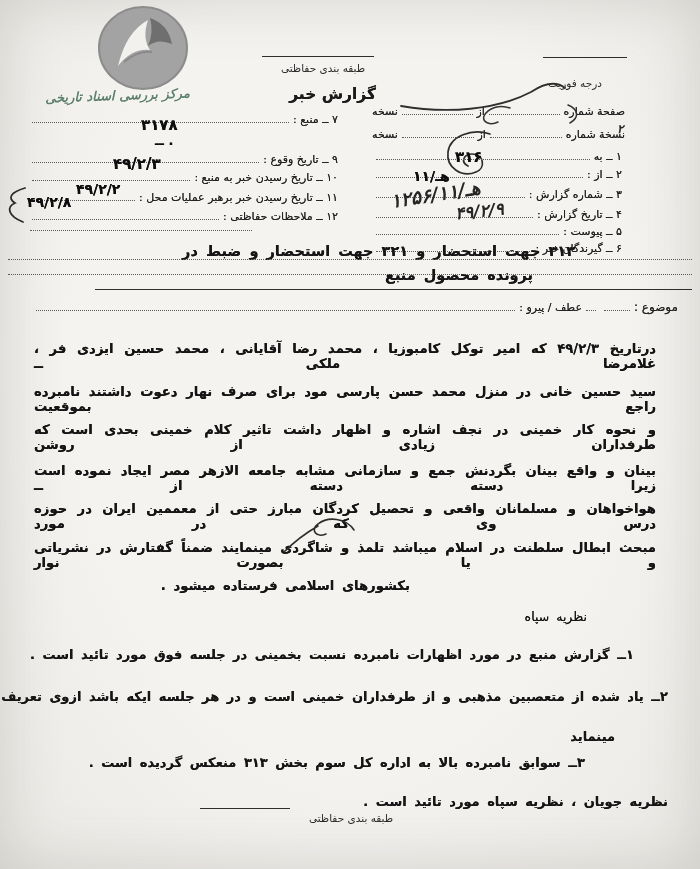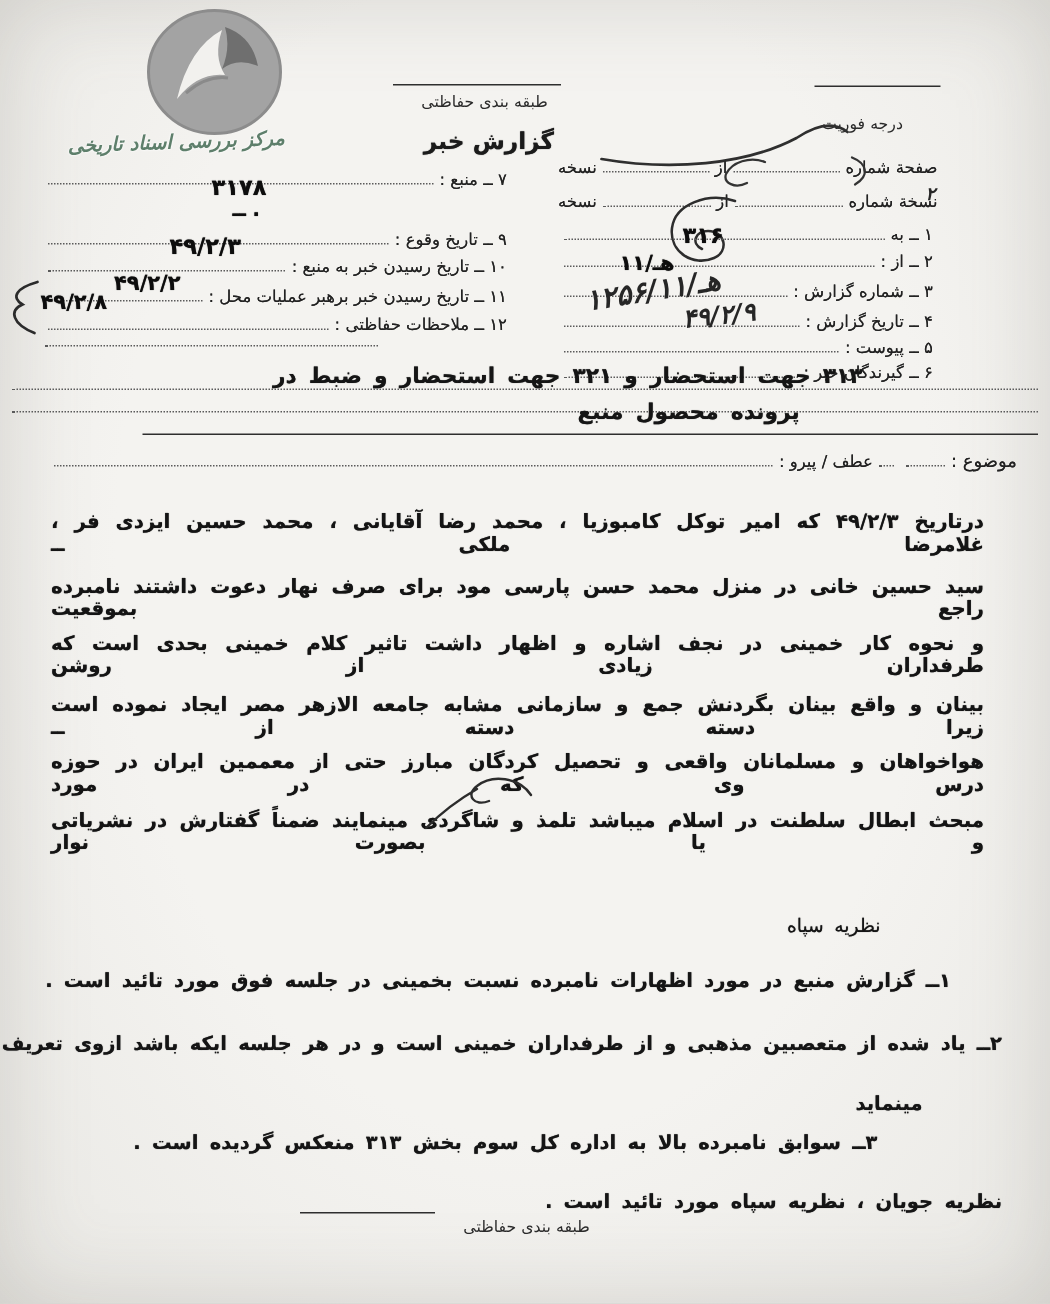--- a/index.html
+++ b/index.html
@@ -36,21 +36,21 @@
     <ellipse cx="55" cy="44" rx="44" ry="41" fill="#a3a3a3"></ellipse>
     <ellipse cx="55" cy="44" rx="44" ry="41" fill="none" stroke="#8c8c8c" stroke-width="2"></ellipse>
     <path d="M30,62 Q38,28 60,16 Q54,34 62,46 Q44,44 30,62 Z" fill="#f2f1ee"></path>
     <path d="M62,14 Q80,20 84,40 Q70,34 60,42 Q66,28 62,14 Z" fill="#6f6f6f"></path>
     <path d="M36,58 Q50,46 64,48" fill="none" stroke="#8a8a8a" stroke-width="2"></path>
   </svg>
   <div class="abs wm-text rtl" style="left:10px;top:88px;width:215px;text-align:center">مرکز بررسی اسناد تاریخی</div>
 
   <div class="solid" style="left:262px;top:56px;width:112px;border-top-width:1.2px"></div>
   <div class="abs small rtl" style="left:268px;top:62px;width:110px;text-align:center">طبقه بندی حفاظتی</div>
-  <div class="abs title rtl" style="left:276px;top:85px;width:100px;text-align:center">گزارش خبر</div>
+  <div class="abs title rtl" style="left:276px;top:85px;width:100px;">گزارش خبر</div>
 
   <div class="solid" style="left:543px;top:57px;width:84px;border-top-width:1.2px"></div>
   <div class="abs small rtl" style="left:548px;top:77px;width:80px;text-align:left">درجه فوریت</div>
   <svg class="mark" style="left:397px;top:82px" width="175" height="28" viewBox="0 0 175 28">
     <path d="M168,6 C158,-2 146,2 134,10 C100,28 50,32 4,24" fill="none" stroke="#2f2f2f" stroke-width="1.8" stroke-linecap="round"></path>
   </svg>
 
   <div class="row" style="top:105px;right:75px;width:253px">
     <span class="flabel">صفحة شماره</span>
     <span class="dots"></span>
@@ -150,20 +150,21 @@
     <span class="flabel" style="font-size:11px">عطف / پیرو :</span>
     <span class="dots"></span>
   </div>
 
   <div class="bl" style="top:341px">درتاریخ ۴۹/۲/۳ که امیر توکل کامبوزیا ، محمد رضا آقایانی ، محمد حسین ایزدی فر ، غلامرضا ملکی ــ</div>
   <div class="bl" style="top:384px">سید حسین خانی در منزل محمد حسن پارسی مود برای صرف نهار دعوت داشتند نامبرده راجع بموقعیت</div>
   <div class="bl" style="top:463px">بینان و واقع بینان بگردنش جمع و سازمانی مشابه جامعه الازهر مصر ایجاد نموده است زیرا دسته دسته از ــ</div>
   <div class="bl" style="top:422px">و نحوه کار خمینی در نجف اشاره و اظهار داشت تاثیر کلام خمینی بحدی است که طرفداران زیادی از روشن</div>
   <div class="bl" style="top:501px">هواخواهان و مسلمانان واقعی و تحصیل کردگان مبارز حتی از معممین ایران در حوزه درس وی که در مورد</div>
   <div class="bl" style="top:540px">مبحث ابطال سلطنت در اسلام میباشد تلمذ و شاگردی مینمایند ضمناً گفتارش در نشریاتی و یا بصورت نوار</div>
+  <div class="note" style="right:290px;top:578px;font-size:13.2px">بکشورهای اسلامی فرستاده میشود .</div>
   <svg class="mark" style="left:280px;top:516px" width="80" height="38" viewBox="0 0 80 38">
     <path d="M74,14 C66,2 48,0 38,8 C30,14 36,22 46,18 M38,10 C24,18 12,28 4,36" fill="none" stroke="#2c2c2c" stroke-width="1.6" stroke-linecap="round"></path>
   </svg>
 
   <div class="note" style="right:113px;top:609px;font-size:12.5px;font-weight:400">نظریه سپاه</div>
 
   <div class="note" style="right:66px;top:647px">۱ــ گزارش منبع در مورد اظهارات نامبرده نسبت بخمینی در جلسه فوق مورد تائید است .</div>
   <div class="note" style="right:32px;top:689px">۲ــ یاد شده از متعصبین مذهبی و از طرفداران خمینی است و در هر جلسه ایکه باشد ازوی تعریف و تمجید</div>
   <div class="note" style="right:85px;top:729px">مینماید</div>
   <div class="note" style="right:115px;top:755px">۳ــ سوابق نامبرده بالا به اداره کل سوم بخش ۳۱۳ منعکس گردیده است .</div>

